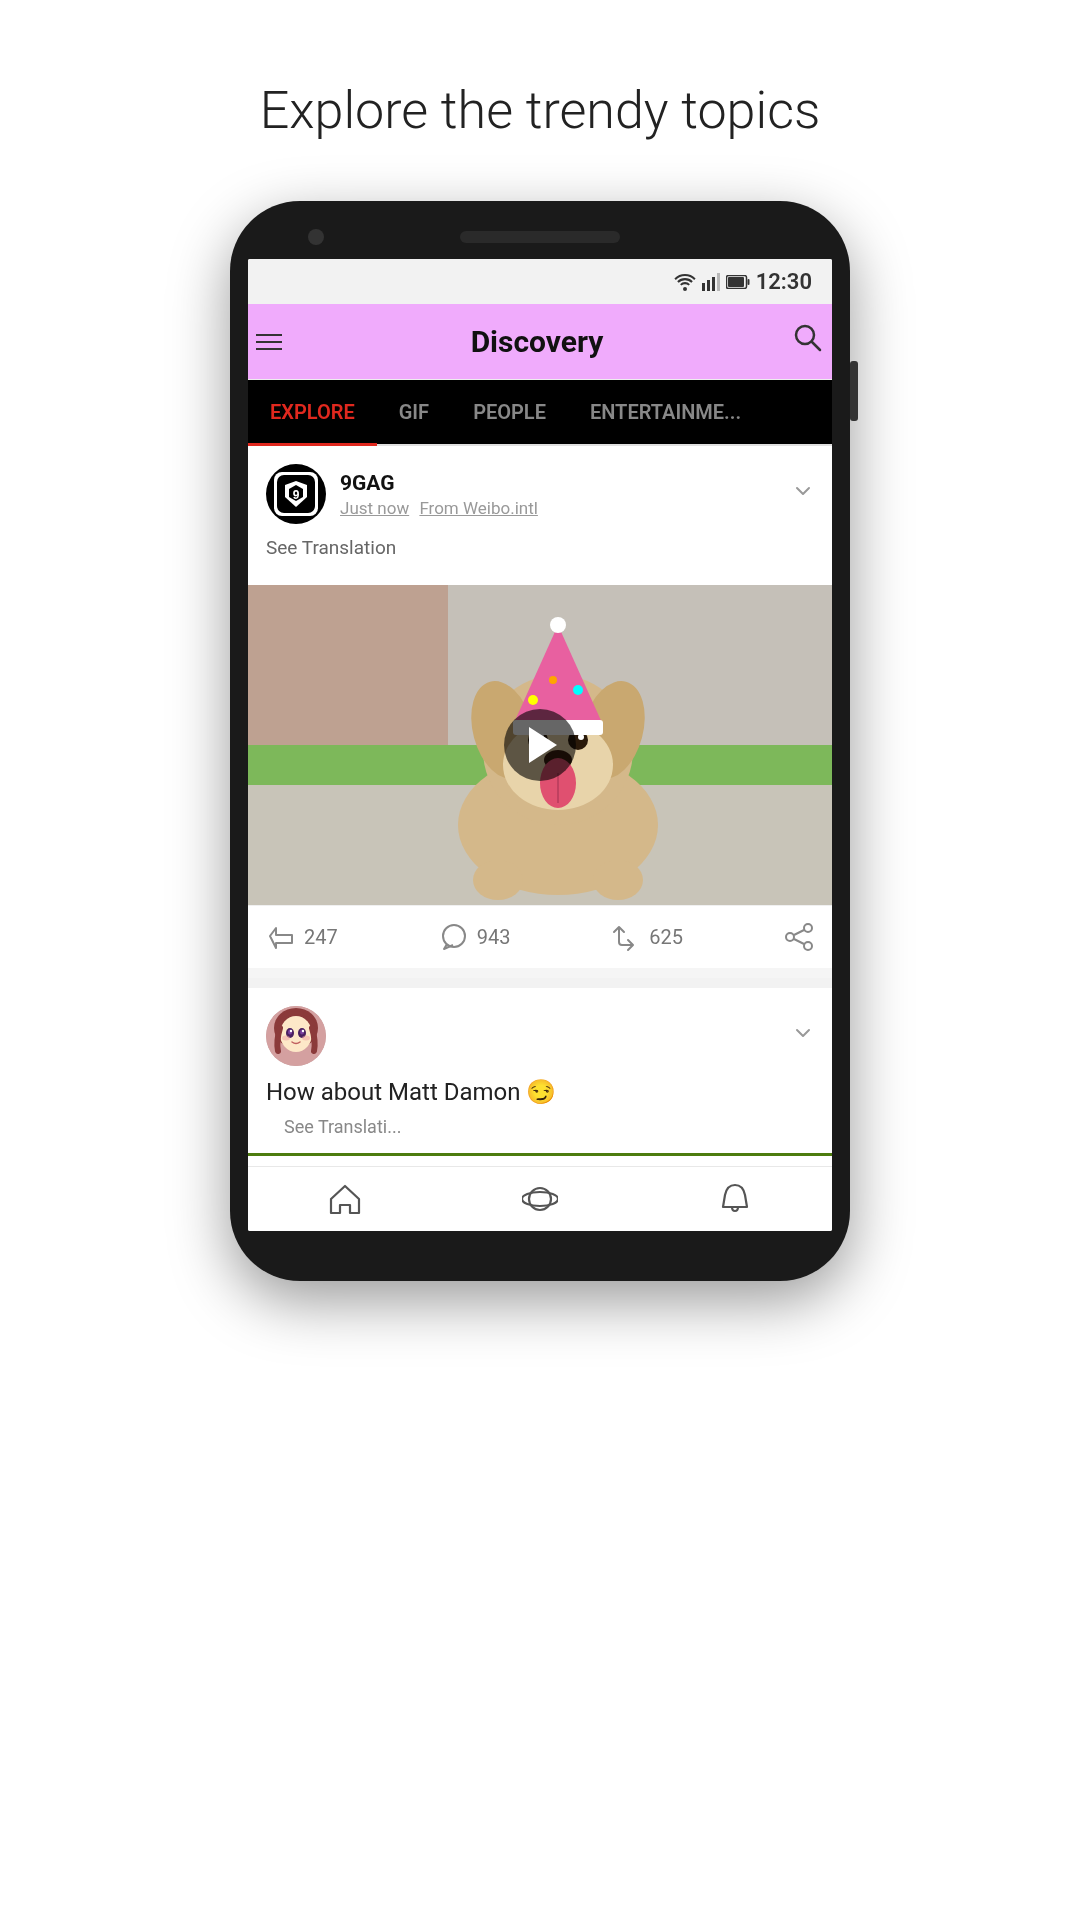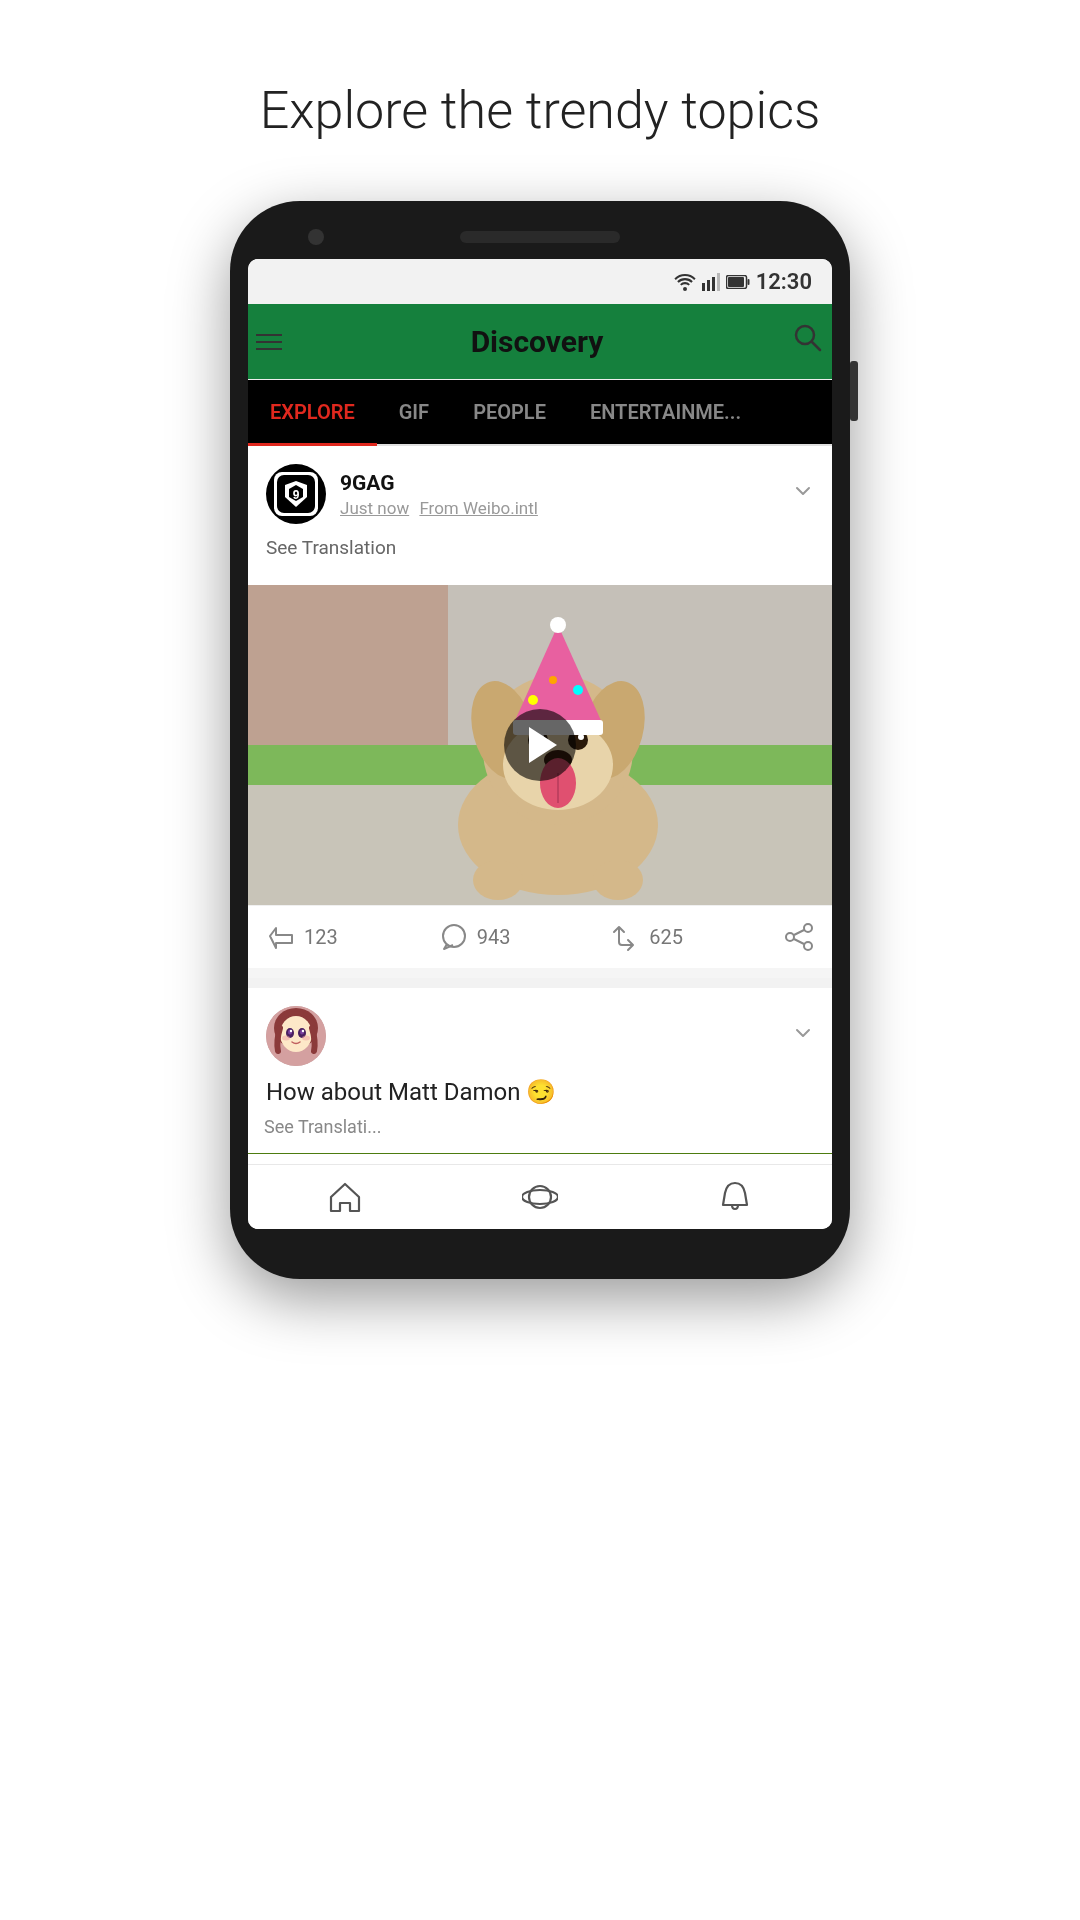--- a/index.html
+++ b/index.html
@@ -54,21 +54,21 @@
     .phone-speaker {
       width: 160px;
       height: 12px;
       background: #2a2a2a;
       border-radius: 6px;
     }
 
     
     .phone-screen {
       background: #ffffff;
-      border-radius: 10px;
+      border-radius: 2px;
       overflow: hidden;
       width: 100%;
     }
 
     
     .status-bar {
       background: #f2f2f2;
       display: flex;
       justify-content: flex-end;
       align-items: center;
@@ -83,21 +83,21 @@
     }
 
     .status-time {
       font-size: 22px;
       font-weight: 600;
       color: #333;
     }
 
     
     .app-header {
-      background: #15803d;
+      background: #f0abfc;
       display: flex;
       align-items: center;
       justify-content: space-between;
       padding: 18px 8px;
       border-bottom: 1px solid #eee;
     }
 
     .hamburger-icon {
       font-size: 24px;
       color: #333;
@@ -512,21 +512,21 @@
           <div class="play-btn">
             <div class="play-triangle"></div>
           </div>
         </div>
 
         <div class="action-bar">
           <div class="action-item">
             <svg width="30" height="30" viewBox="0 0 30 30" fill="none">
               <path d="M4 14 L10 6 L10 13 L26 13 L26 21 L10 21 L10 26 Z" stroke="#888" stroke-width="2" fill="none" stroke-linejoin="round"></path>
             </svg>
-            <span class="action-count">123</span>
+            <span class="action-count">247</span>
           </div>
           <div class="action-item">
             <svg width="30" height="30" viewBox="0 0 30 30" fill="none">
               <circle cx="15" cy="14" r="11" stroke="#888" stroke-width="2" fill="none"></circle>
               <path d="M8 22 L5 27 L14 23" stroke="#888" stroke-width="2" fill="none" stroke-linejoin="round"></path>
             </svg>
             <span class="action-count">943</span>
           </div>
           <div class="action-item">
             <svg width="30" height="30" viewBox="0 0 30 30" fill="none">
@@ -583,21 +583,21 @@
           </div>
           <div class="chevron-down">
             <svg width="22" height="22" viewBox="0 0 22 22" fill="none">
               <polyline points="5,8 11,14 17,8" stroke="#999" stroke-width="2" stroke-linecap="round" stroke-linejoin="round" fill="none"></polyline>
             </svg>
           </div>
         </div>
 
         <div class="jessica-post-text">How about Matt Damon 😏</div>
 
-        <div style="padding: 0 16px 16px; font-size: 18px; color: #888; border-bottom: 1px solid #4d7c0f;">See Translati...</div>
+        <div style="padding: 0 36px 16px; font-size: 18px; color: #888; border-bottom: 3px solid #4d7c0f;">See Translati...</div>
       </div>
 
     </div>
 
     <div class="bottom-nav">
       <div class="nav-item">
         <svg width="36" height="36" viewBox="0 0 36 36" fill="none">
           <path d="M4 18 L18 5 L32 18 L32 32 L23 32 L23 24 L13 24 L13 32 L4 32 Z" stroke="#555" stroke-width="2.2" fill="none" stroke-linejoin="round"></path>
         </svg>
       </div>

